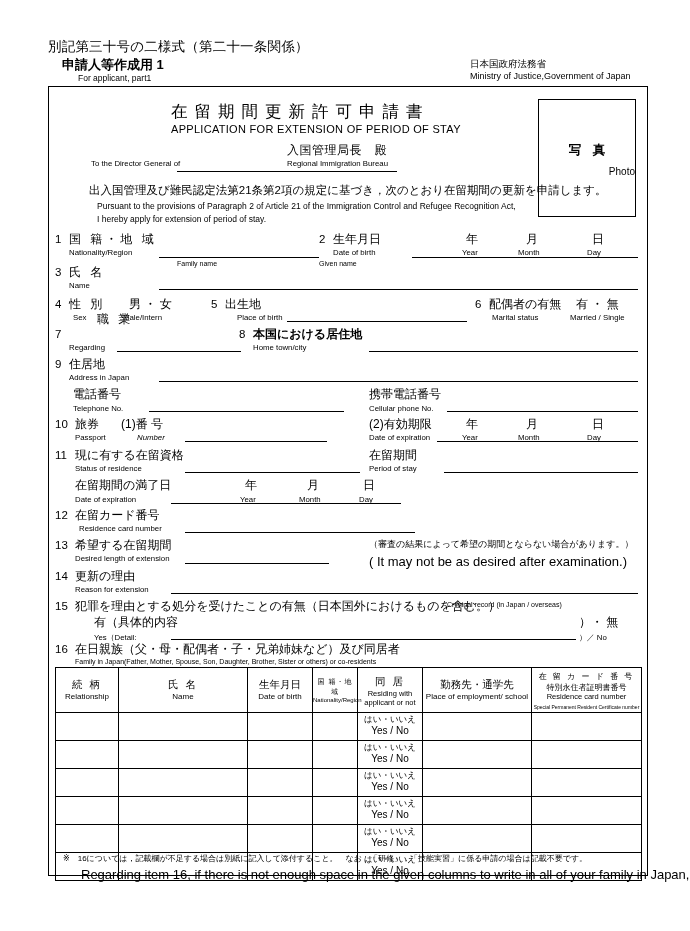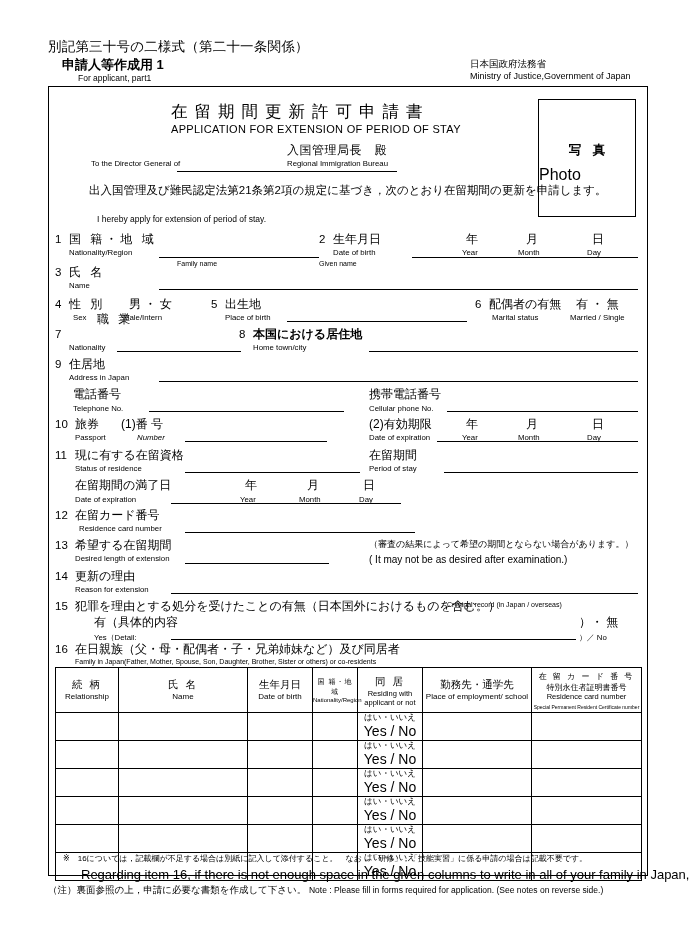--- a/index.html
+++ b/index.html
@@ -98,22 +98,22 @@
     left: 0; right: 0; top: 42px;
     text-align: center;
     font-size: 12.5px;
     font-weight: bold;
     letter-spacing: 4px;
     text-indent: 4px;
   }
   .photo-en {
     position: absolute;
     left: 0; right: 0; top: 66px;
-    text-align: left;
-    font-size: 16px;
+    text-align: right;
+    font-size: 10px;
   }
 
   .addr-jp { left: 238px; top: 55px; font-size: 13px; letter-spacing:.5px;}
   .addr-en { left: 238px; top: 72px; font-size: 8.5px; }
   .director-en { left: 42px; top: 72px; font-size: 8.5px; }
   .director-rule {
     position: absolute;
     left: 128px; top: 84px; width: 220px;
     border-bottom: 1px solid #000;
   }
@@ -122,21 +122,21 @@
   .pursuant-en1 { left: 48px; top: 114px; font-size: 8.5px; }
   .pursuant-en2 { left: 48px; top: 127px; font-size: 8.5px; }
 
   
   .num  { font-size: 11.5px; }
   .jp   { font-size: 12px; }
   .jpw  { font-size: 12px; letter-spacing: 3px; }
   .en   { font-size: 7.8px; }
   .ens  { font-size: 7px; }
   .note-jp { font-size: 9px; }
-  .note-en { font-size: 10px; }
+  .note-en { font-size: 13px; }
 
   .rule { position: absolute; border-bottom: 1px solid #000; height: 0; }
 
   
   .ftable {
     position: absolute;
     left: 6px; top: 570px;
     width: 586px;
     border-collapse: collapse;
     table-layout: fixed;
@@ -147,21 +147,21 @@
     text-align: center;
     vertical-align: middle;
   }
   .ftable th { font-weight: normal; }
   .hdr-jp { font-size: 10.5px; letter-spacing: 2px; display:block; padding-top:2px;}
   .hdr-jp-sm { font-size: 7px; letter-spacing: 1px; display:block; padding-top:3px;}
   .hdr-en { font-size: 8px; display:block; padding-bottom:2px; line-height:1.15;}
   .hdr-en-xs { font-size: 6px; display:block; padding-bottom:2px; }
   .hdr-en-t { font-size: 7.5px; display:block; line-height:1.2; }
   .cell-yn-jp { font-size: 8.5px; display:block; line-height:1.15; }
-  .cell-yn-en { font-size: 14px; display:block; line-height:1.15; }
+  .cell-yn-en { font-size: 10px; display:block; line-height:1.15; }
   .row-tall td { height: 27px; }
 
   
   .notebox {
     position: absolute;
     left: 6px; top: 766px;
     width: 586px; height: 44px;
   }
   .nb-l1 { left: 8px; top: 0px; font-size: 8px; }
   .nb-l2 { left: 26px; top: 14px; font-size: 13px; }
@@ -197,20 +197,21 @@
       <div class="photo-jp">写 真</div>
       <div class="photo-en">Photo</div>
     </div>
 
     <div class="abs addr-jp jp">入国管理局長　殿</div>
     <div class="abs addr-en en">Regional Immigration Bureau</div>
     <div class="abs director-en en">To the Director General of</div>
     <div class="director-rule"></div>
 
     <div class="abs pursuant-jp">出入国管理及び難民認定法第21条第2項の規定に基づき，次のとおり在留期間の更新を申請します。</div>
+    <div class="abs pursuant-en1">Pursuant to the provisions of Paragraph 2 of Article 21 of the Immigration Control and Refugee Recognition Act,</div>
     <div class="abs pursuant-en2">I hereby apply for extension of period of stay.</div>
 
     <div class="abs num" style="left:6px;  top:146px;">1</div>
     <div class="abs jpw" style="left:20px; top:144px;">国 籍・地 域</div>
     <div class="abs en" style="left:20px; top:161px;">Nationality/Region</div>
 
     <div class="abs num" style="left:270px;top:146px;">2</div>
     <div class="abs jp" style="left:284px;top:144px;">生年月日</div>
     <div class="abs en" style="left:284px;top:161px;">Date of birth</div>
 
@@ -233,32 +234,32 @@
     <div class="rule" style="left:110px; top:202px; width:479px;"></div>
 
     <div class="abs num" style="left:6px;  top:211px;">4</div>
     <div class="abs jpw" style="left:20px; top:209px;">性 別</div>
     <div class="abs en" style="left:24px; top:226px;">Sex</div>
     <div class="abs jp" style="left:80px; top:209px;">男 ・ 女</div>
     <div class="abs en" style="left:74px; top:226px;">Male/Intern</div>
 
     <div class="abs num" style="left:162px;top:211px;">5</div>
     <div class="abs jp" style="left:176px;top:209px;">出生地</div>
-    <div class="abs en" style="left:176px;top:226px;">Place of birth</div>
+    <div class="abs en" style="left:188px;top:226px;">Place of birth</div>
     <div class="rule" style="left:238px; top:234px; width:180px;"></div>
 
     <div class="abs num" style="left:426px;top:211px;">6</div>
     <div class="abs jp" style="left:440px;top:209px;">配偶者の有無</div>
     <div class="abs en" style="left:443px;top:226px;">Marital status</div>
     <div class="abs jp" style="left:527px;top:209px;">有 ・ 無</div>
     <div class="abs en" style="left:521px;top:226px;">Married / Single</div>
 
     <div class="abs num" style="left:6px;  top:241px;">7</div>
     <div class="abs jpw" style="left:20px; top:224px;padding-left:28px;">職 業</div>
-    <div class="abs en" style="left:20px; top:256px;">Nationality</div>
+    <div class="abs en" style="left:20px; top:256px;">Regarding</div>
     <div class="rule" style="left:68px;  top:264px; width:124px;"></div>
 
     <div class="abs num" style="left:190px;top:241px;">8</div>
     <div class="abs jp" style="left:204px;top:239px;font-weight:bold;">本国における居住地</div>
     <div class="abs en" style="left:204px;top:256px;">Home town/city</div>
     <div class="rule" style="left:320px; top:264px; width:269px;"></div>
 
     <div class="abs num" style="left:6px;  top:271px;">9</div>
     <div class="abs jp" style="left:20px; top:269px;">住居地</div>
     <div class="abs en" style="left:20px; top:286px;">Address in Japan</div>
@@ -459,18 +460,14 @@
       </tbody>
     </table>
 
     <div class="notebox">
       <div class="abs nb-l1">※　16については，記載欄が不足する場合は別紙に記入して添付すること。　なお，「研修」，「技能実習」に係る申請の場合は記載不要です。</div>
       <div class="abs nb-l2">Regarding item 16, if there is not enough space in the given columns to write in all of your family in Japan, fill in and attach a separate sheet.</div>
     </div>
 
   </div>
 
-  <div class="bottom-note">
-    <span>（注）裏面参照の上，申請に必要な書類を作成して下さい。</span>
-    <span class="en-tail">Note : Please fill in forms required for application. (See notes on reverse side.)</span>
-  </div>
 
 </div>
 
 </body></html>

